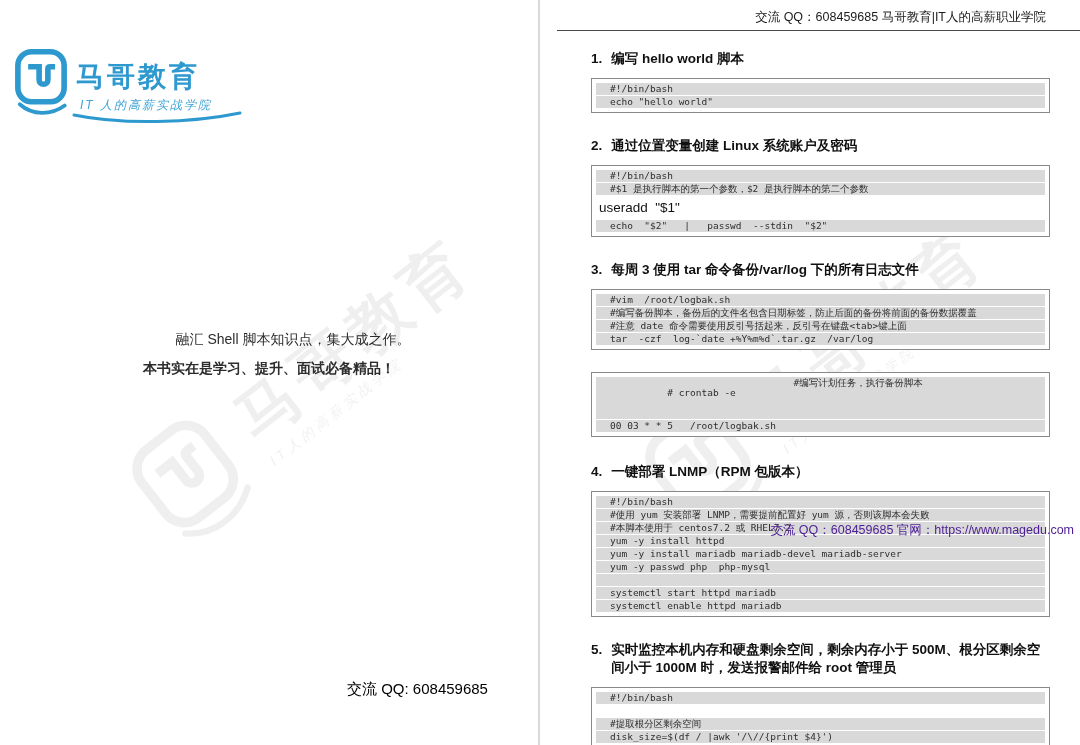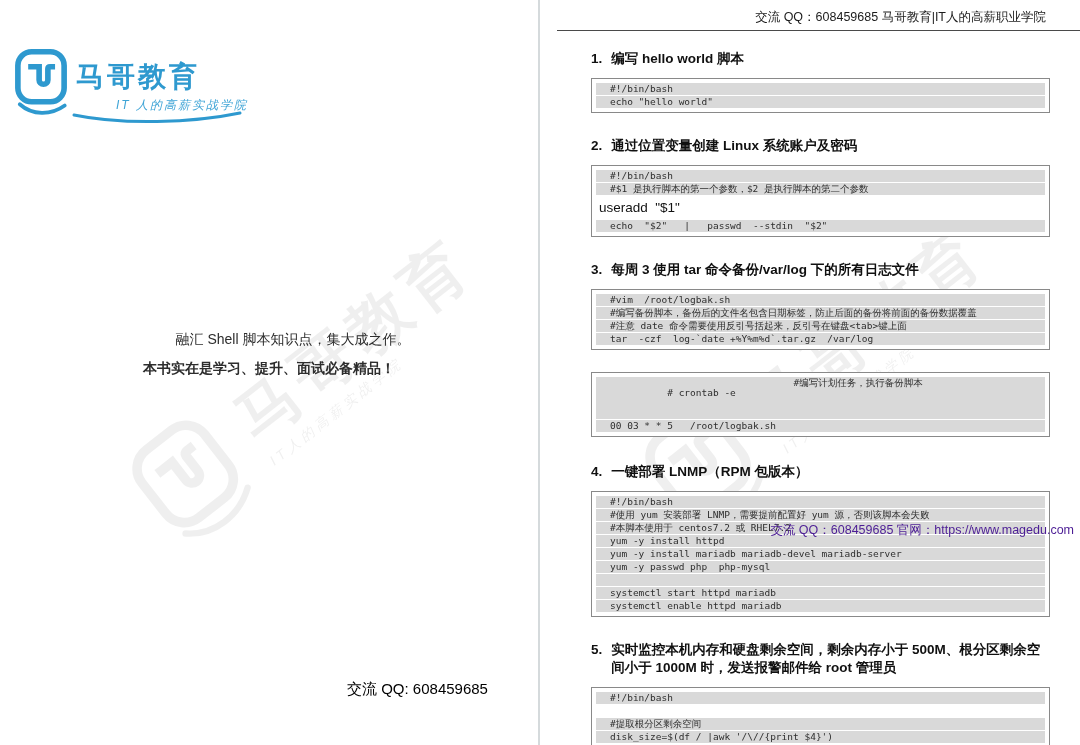--- a/index.html
+++ b/index.html
@@ -18,21 +18,21 @@
   .wm-sub { font-size:14px; color:#000; letter-spacing:4px; white-space:nowrap; margin-top:6px; font-style:italic; }
   .wm-left  { left:105px; top:330px; }
   .wm-right { left:618px; top:318px; }
 
   
   .lp { position:absolute; left:0; top:0; width:538px; height:745px; }
   .lp-logo { position:absolute; left:12px; top:48px; }
   .lp-brand { position:absolute; left:76px; top:58px; font-size:28px; font-weight:bold;
               color:#2e99cf; letter-spacing:3px; }
   .lp-tagline { position:absolute; left:80px; top:97px; font-size:12px; font-style:italic;
-                color:#3ea4d6; letter-spacing:2px;margin-left:36px; }
+                color:#3ea4d6; letter-spacing:2px; }
   .lp-tagline-swoosh { position:absolute; left:72px; top:111px; }
   .lp-title { position:absolute; left:0; top:230px; width:538px; text-align:center;
               font-size:46px; font-weight:bold; color:#0b0b0b; letter-spacing:1px; }
   .lp-sub { position:absolute; left:0; width:538px; text-align:center; font-size:14px; color:#2d2d2d; }
   .lp-sub1 { top:331px;padding-left:48px; }
   .lp-sub2 { top:360px;font-weight:bold; }
   .lp-qq { position:absolute; left:305px; top:680px; width:225px; text-align:center;
            font-size:15px; font-weight:normal; color:#000000; }
 
   

